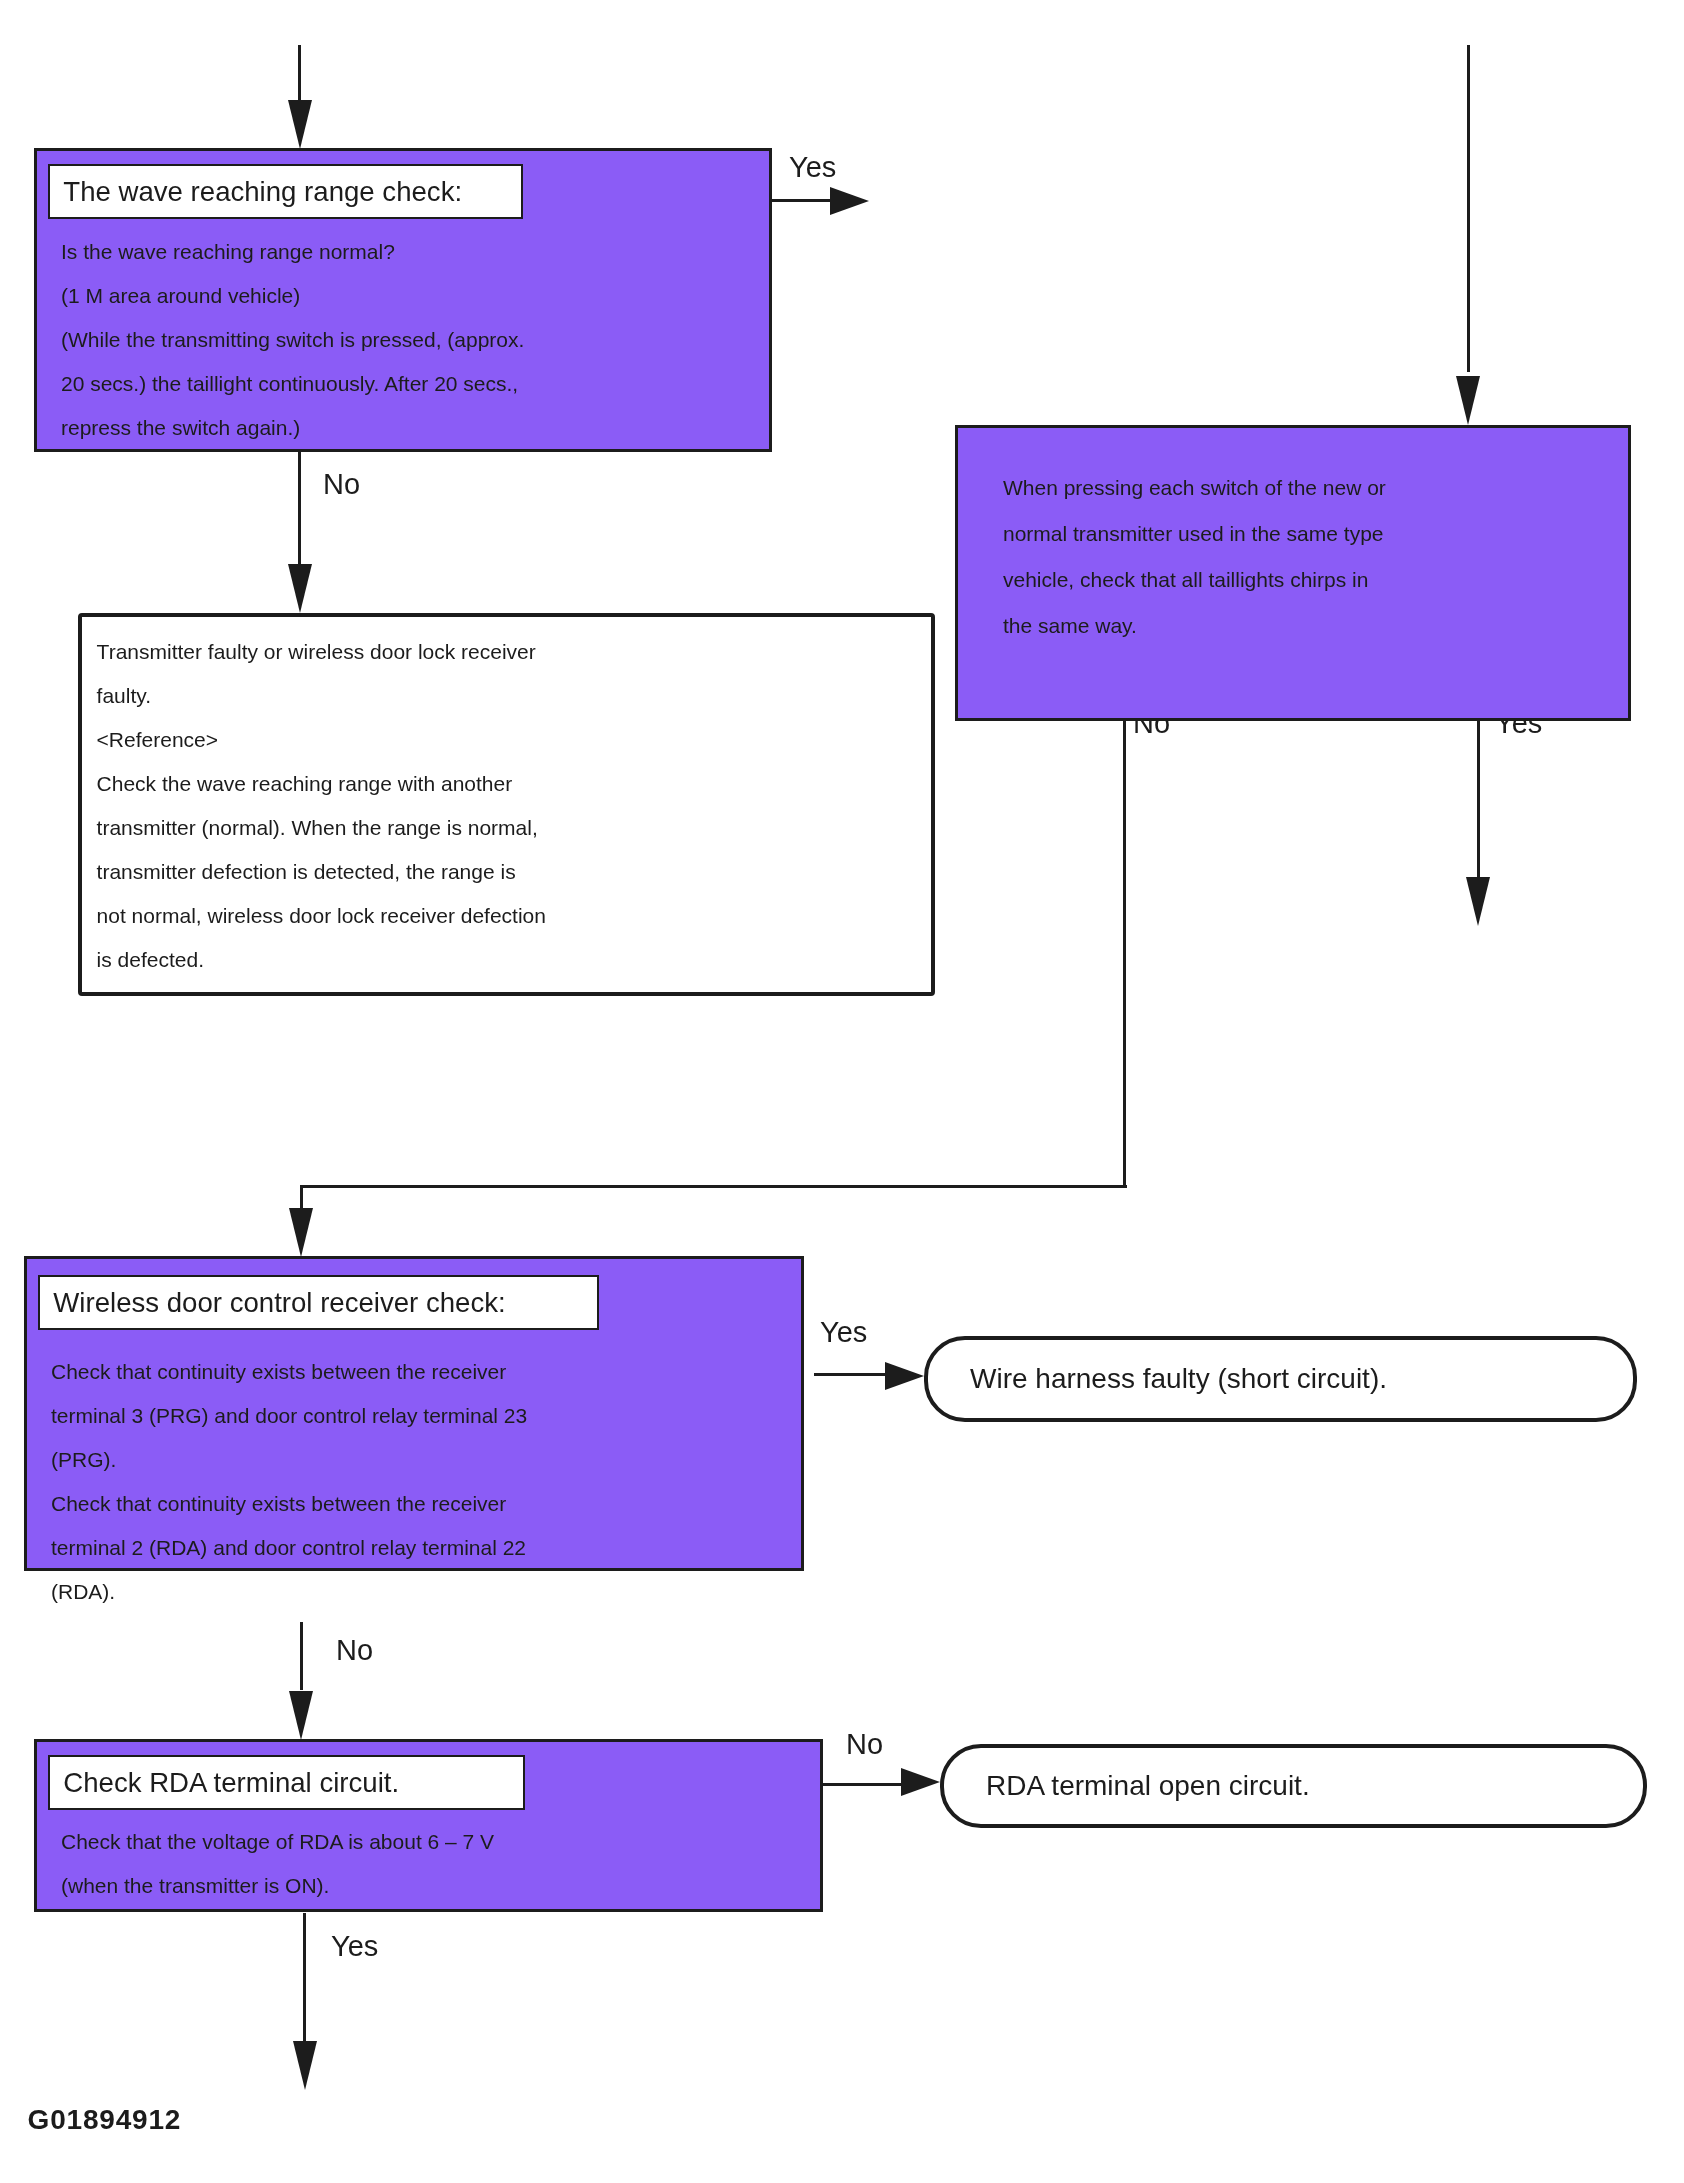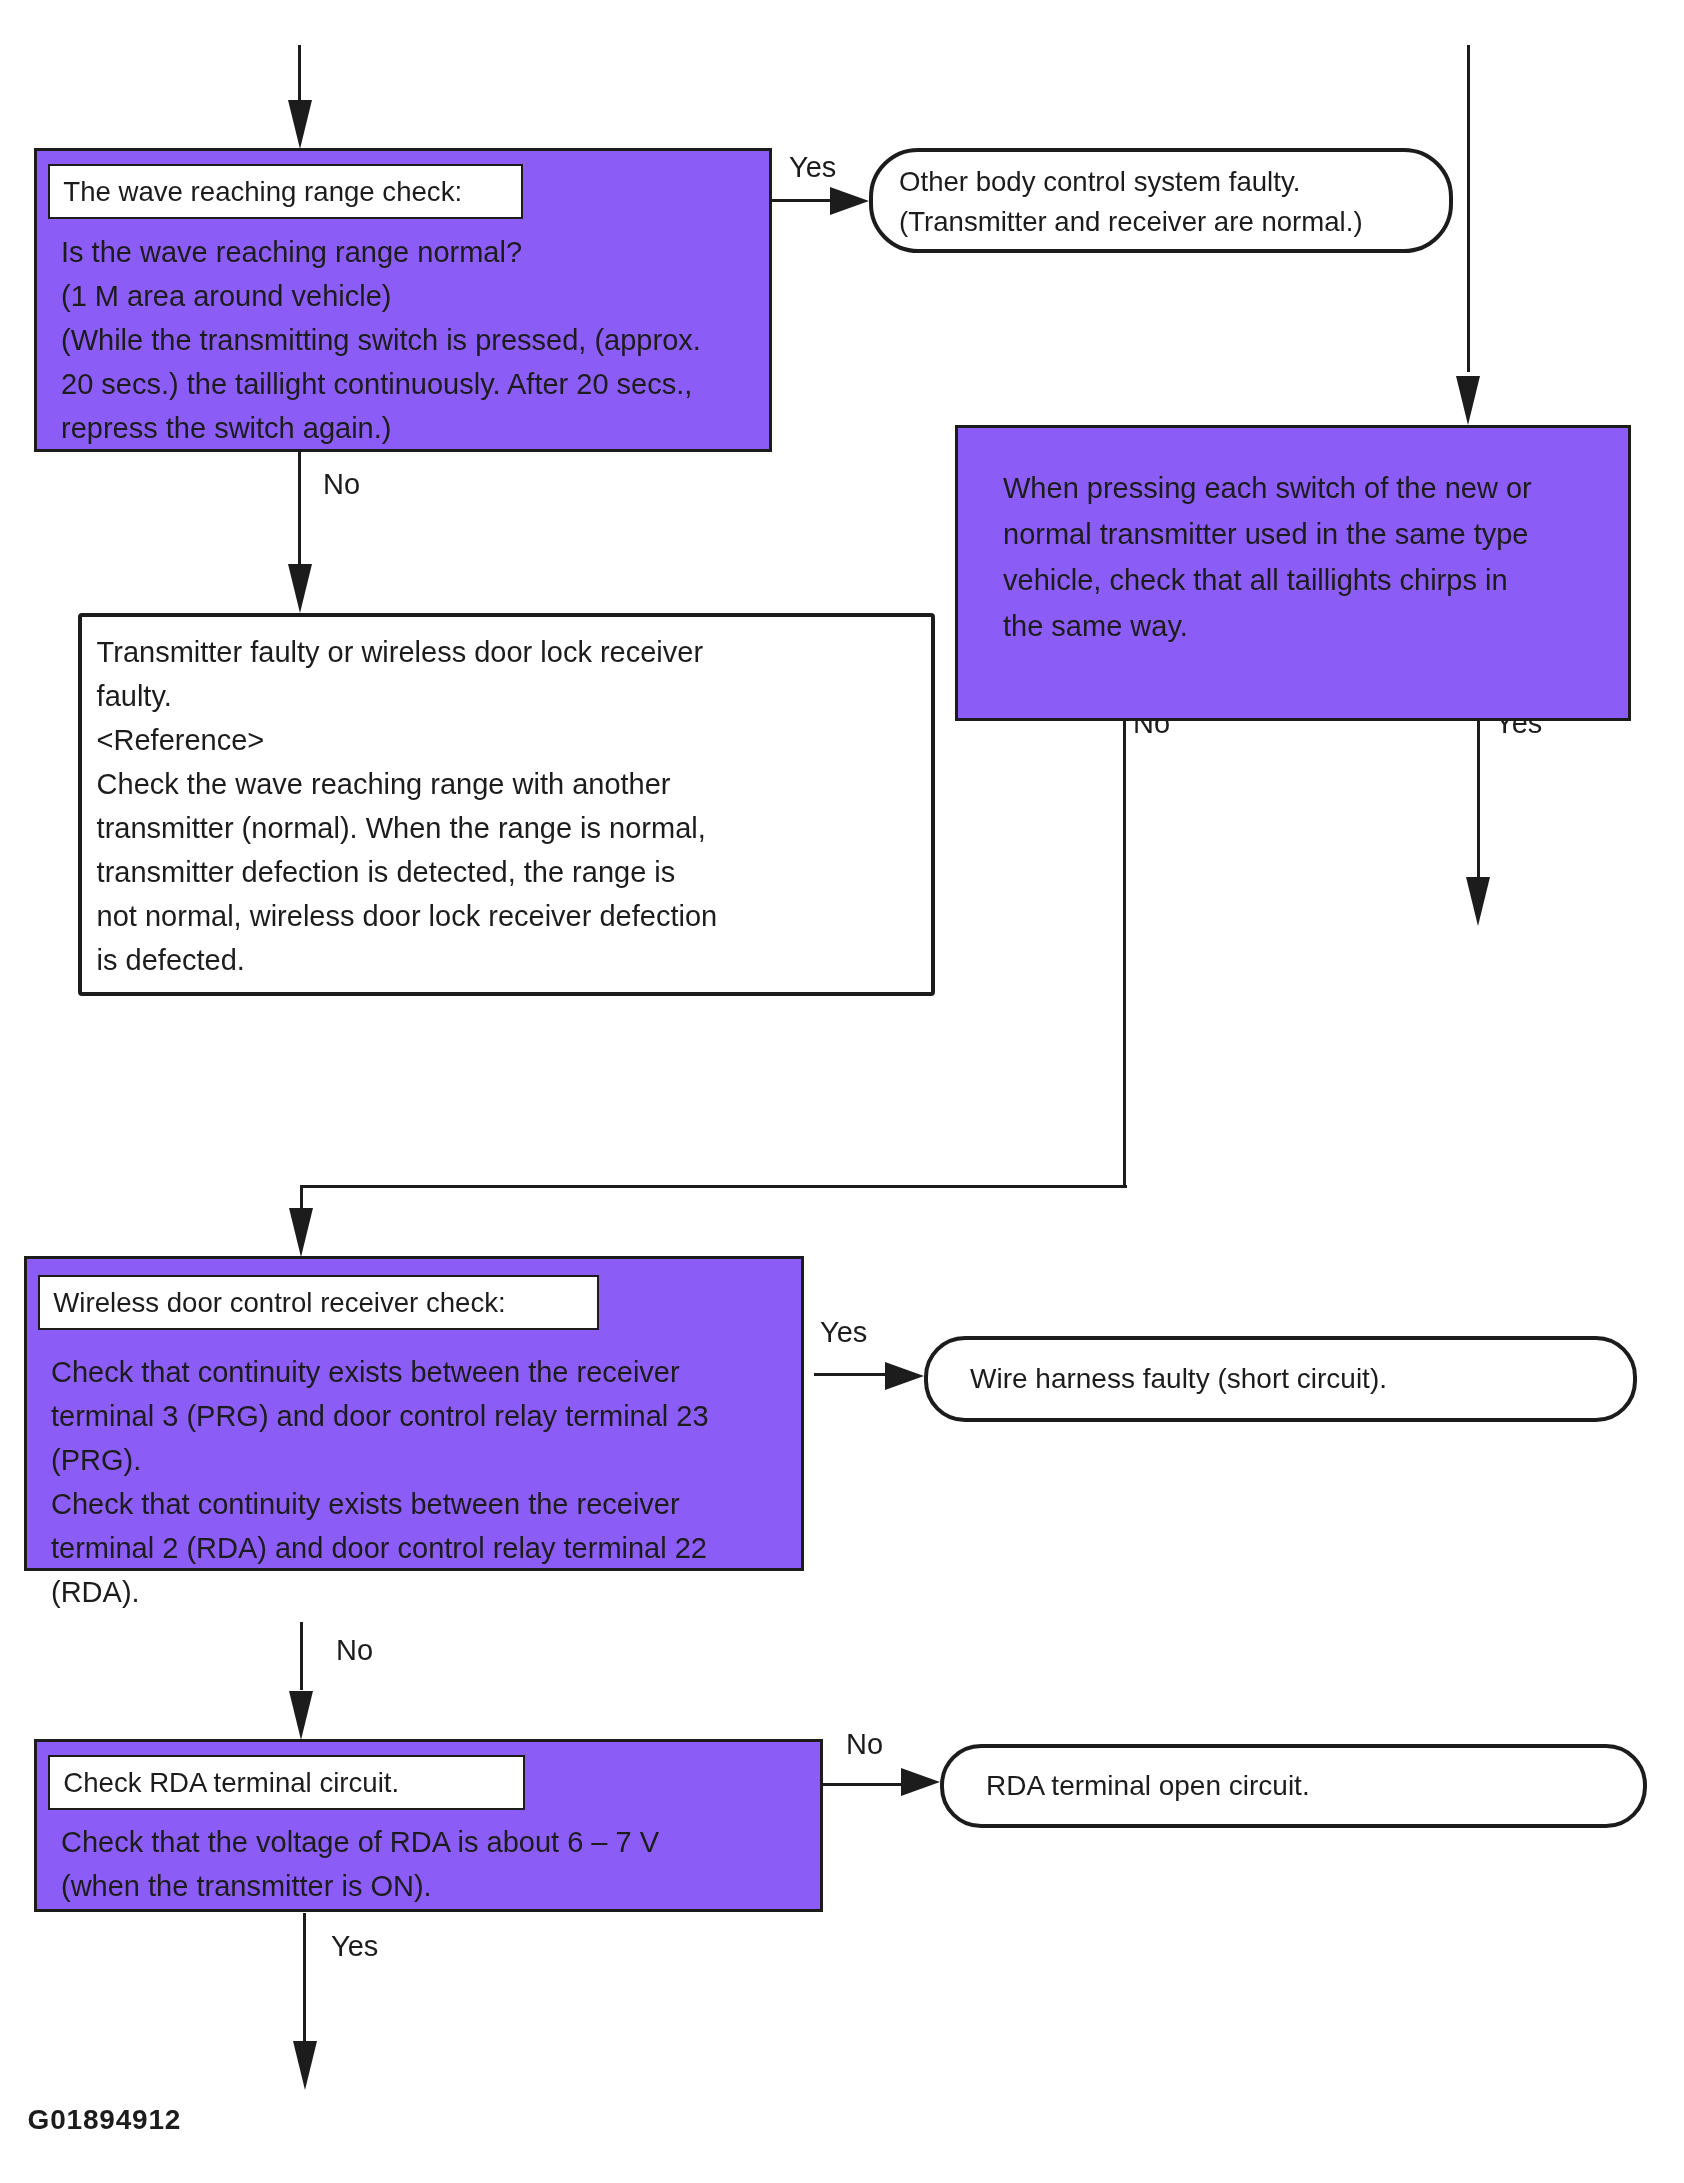--- a/index.html
+++ b/index.html
@@ -34,21 +34,21 @@
     font-size: 27.6px;
     line-height: 32px;
     padding: 9.7px 13px;
     white-space: pre;
     background: #ffffff;
     box-sizing: border-box;
   }
   
   .btext {
     position: absolute;
-    font-size: 29px;
+    font-size: 21px;
     line-height: 44px;
     white-space: pre;
   }
   .lh49 { line-height: 40px; font-size: 27.6px; }
   .lh57 { line-height: 46px; }
   
   .vline, .hline { position: absolute; background: #1c1c1c; }
   
   .head-down {
     position: absolute; width: 0; height: 0;
@@ -133,24 +133,20 @@
 
   <div class="proc" style="left:34px;top:148px;width:738px;height:304px;">
     <div class="tbox" style="left:11.3px;top:13px;width:475px;">The wave reaching range check:</div>
     <div class="btext" style="left:24px;top:79px;">Is the wave reaching range normal?
 (1 M area around vehicle)
 (While the transmitting switch is pressed, (approx.
 20 secs.) the taillight continuously. After 20 secs.,
 repress the switch again.)</div>
   </div>
 
-  <div class="term" style="left:869px;top:148px;width:584px;height:105px;border-radius:49px;">
-    <div class="btext lh49" style="left:26px;top:9.7px;">Other body control system faulty.
-(Transmitter and receiver are normal.)</div>
-  </div>
 
   <div class="term" style="left:34px;top:613px;width:857px;height:383px;border-radius:4px;margin-left:44px;">
     <div class="btext" style="left:14.6px;top:13px;">Transmitter faulty or wireless door lock receiver
 faulty.
 &lt;Reference&gt;
 Check the wave reaching range with another
 transmitter (normal). When the range is normal,
 transmitter defection is detected, the range is
 not normal, wireless door lock receiver defection
 is defected.</div>

